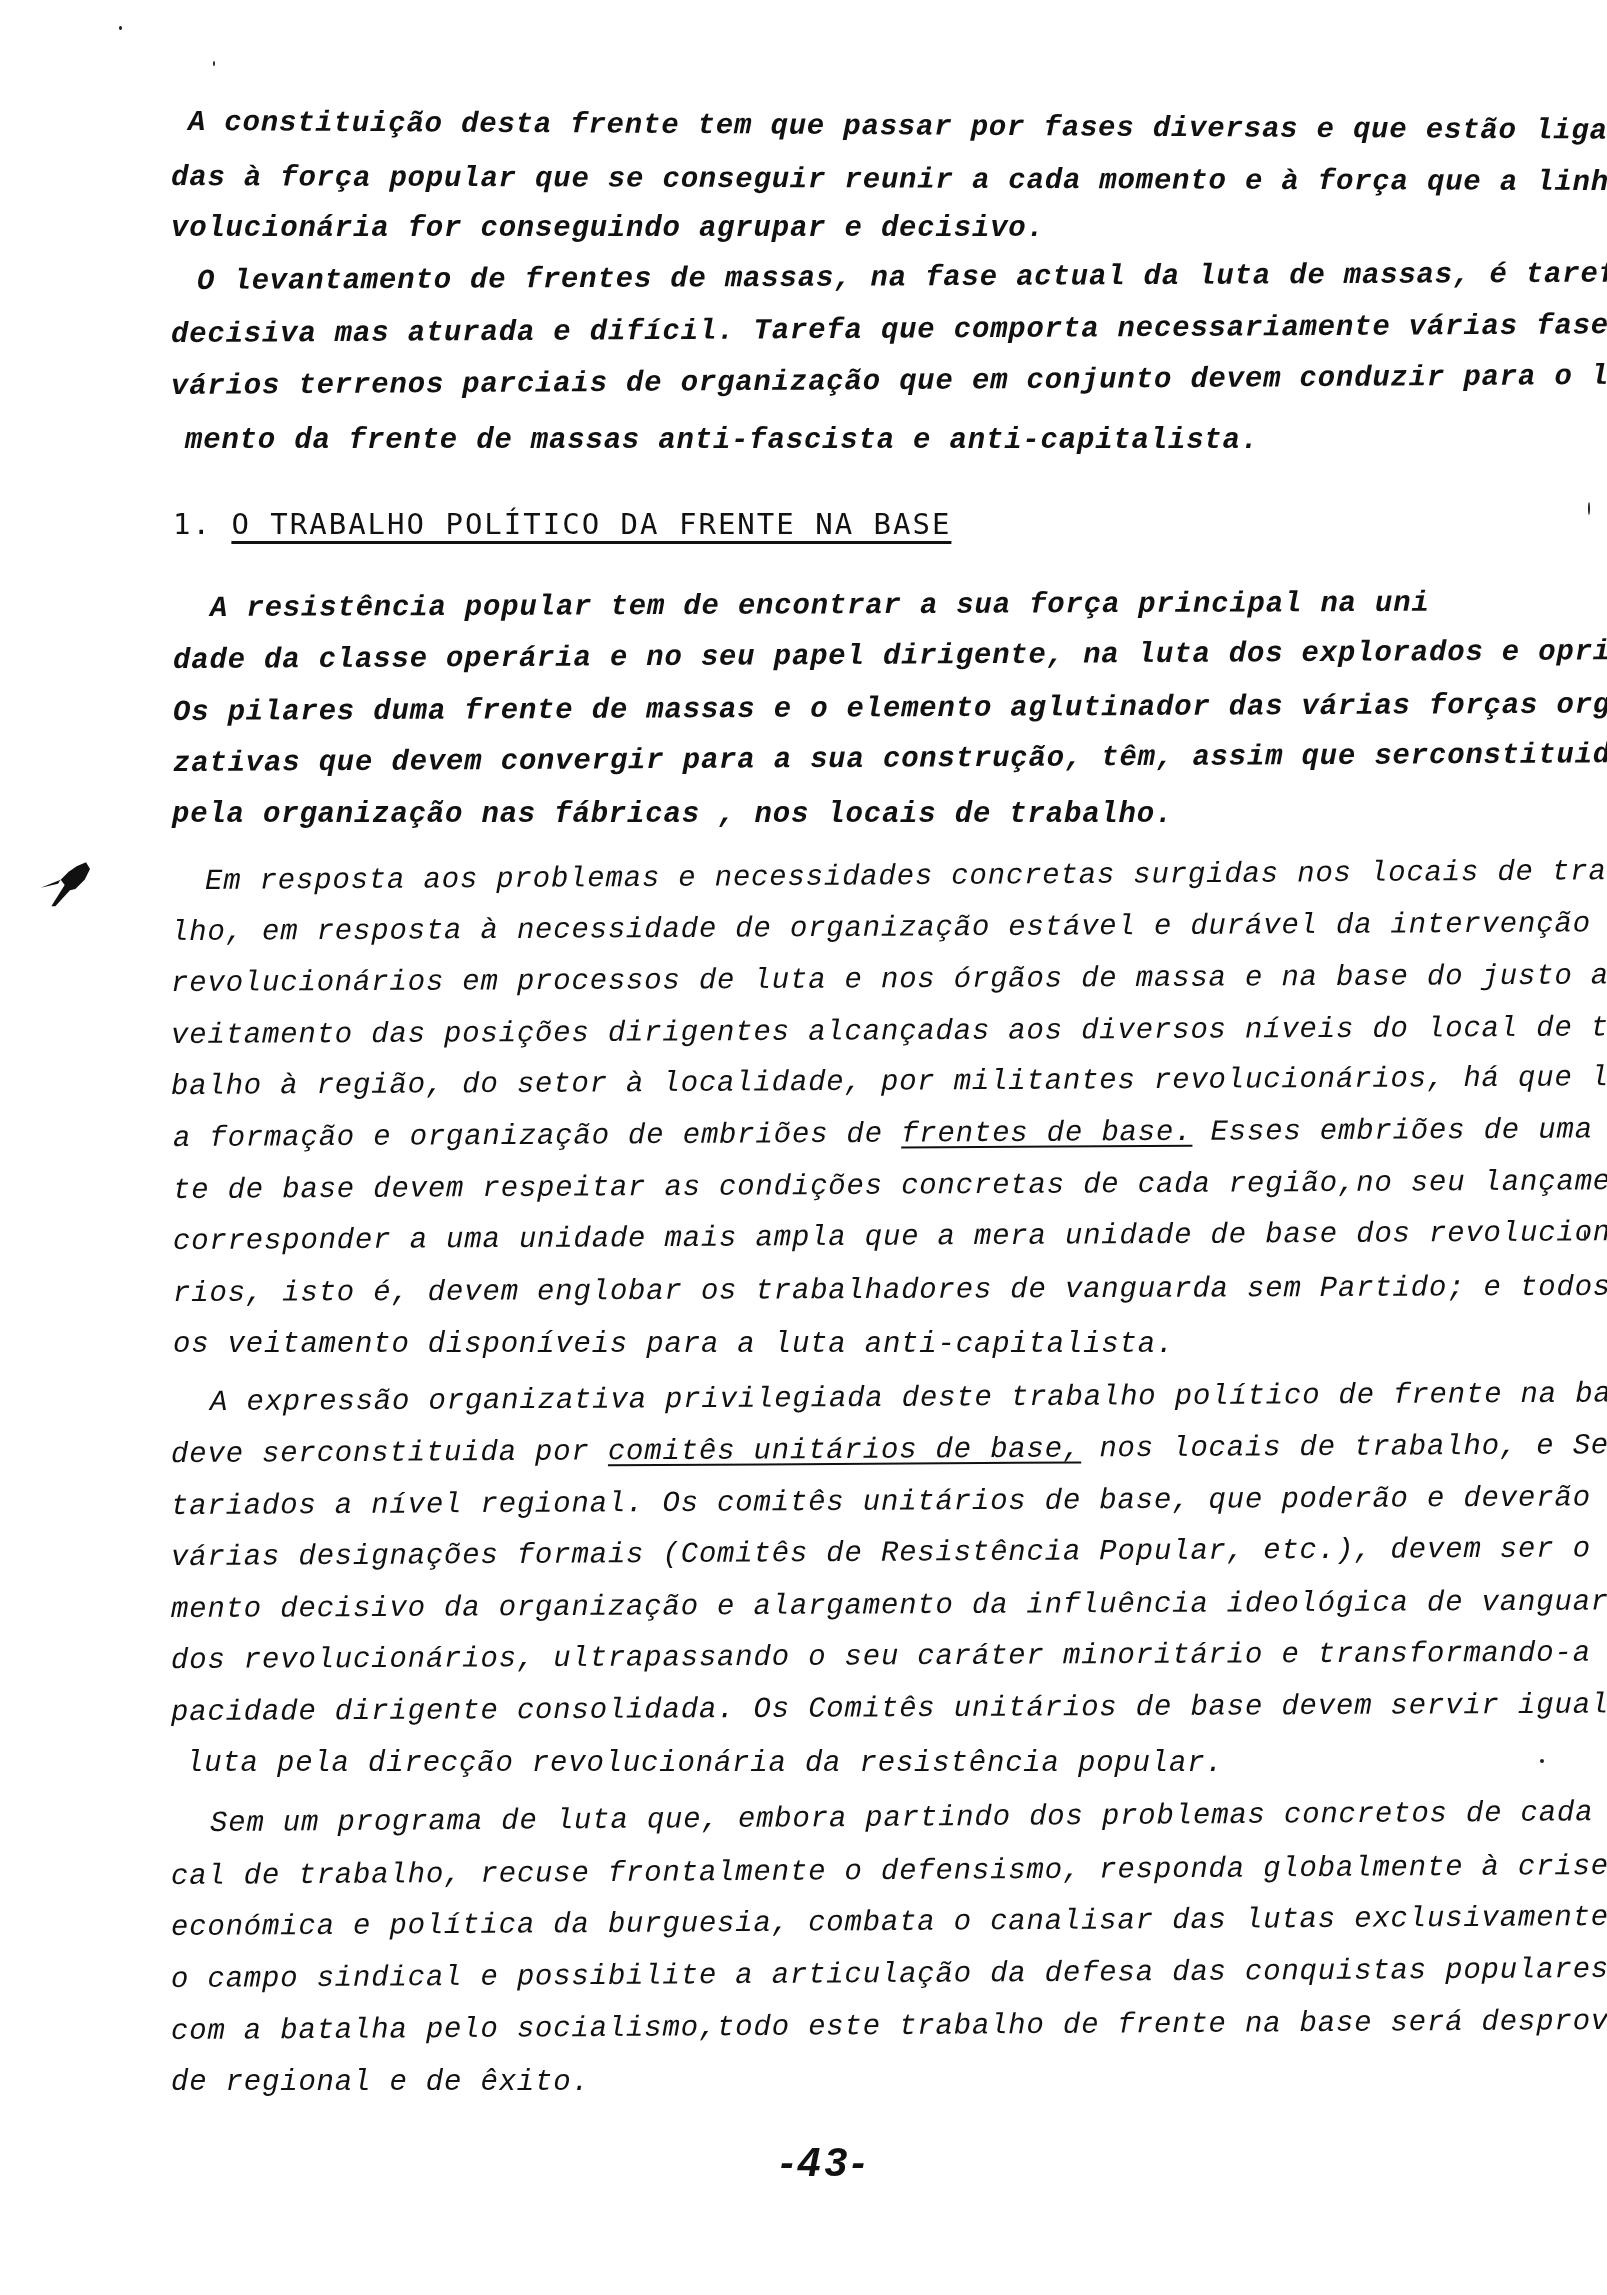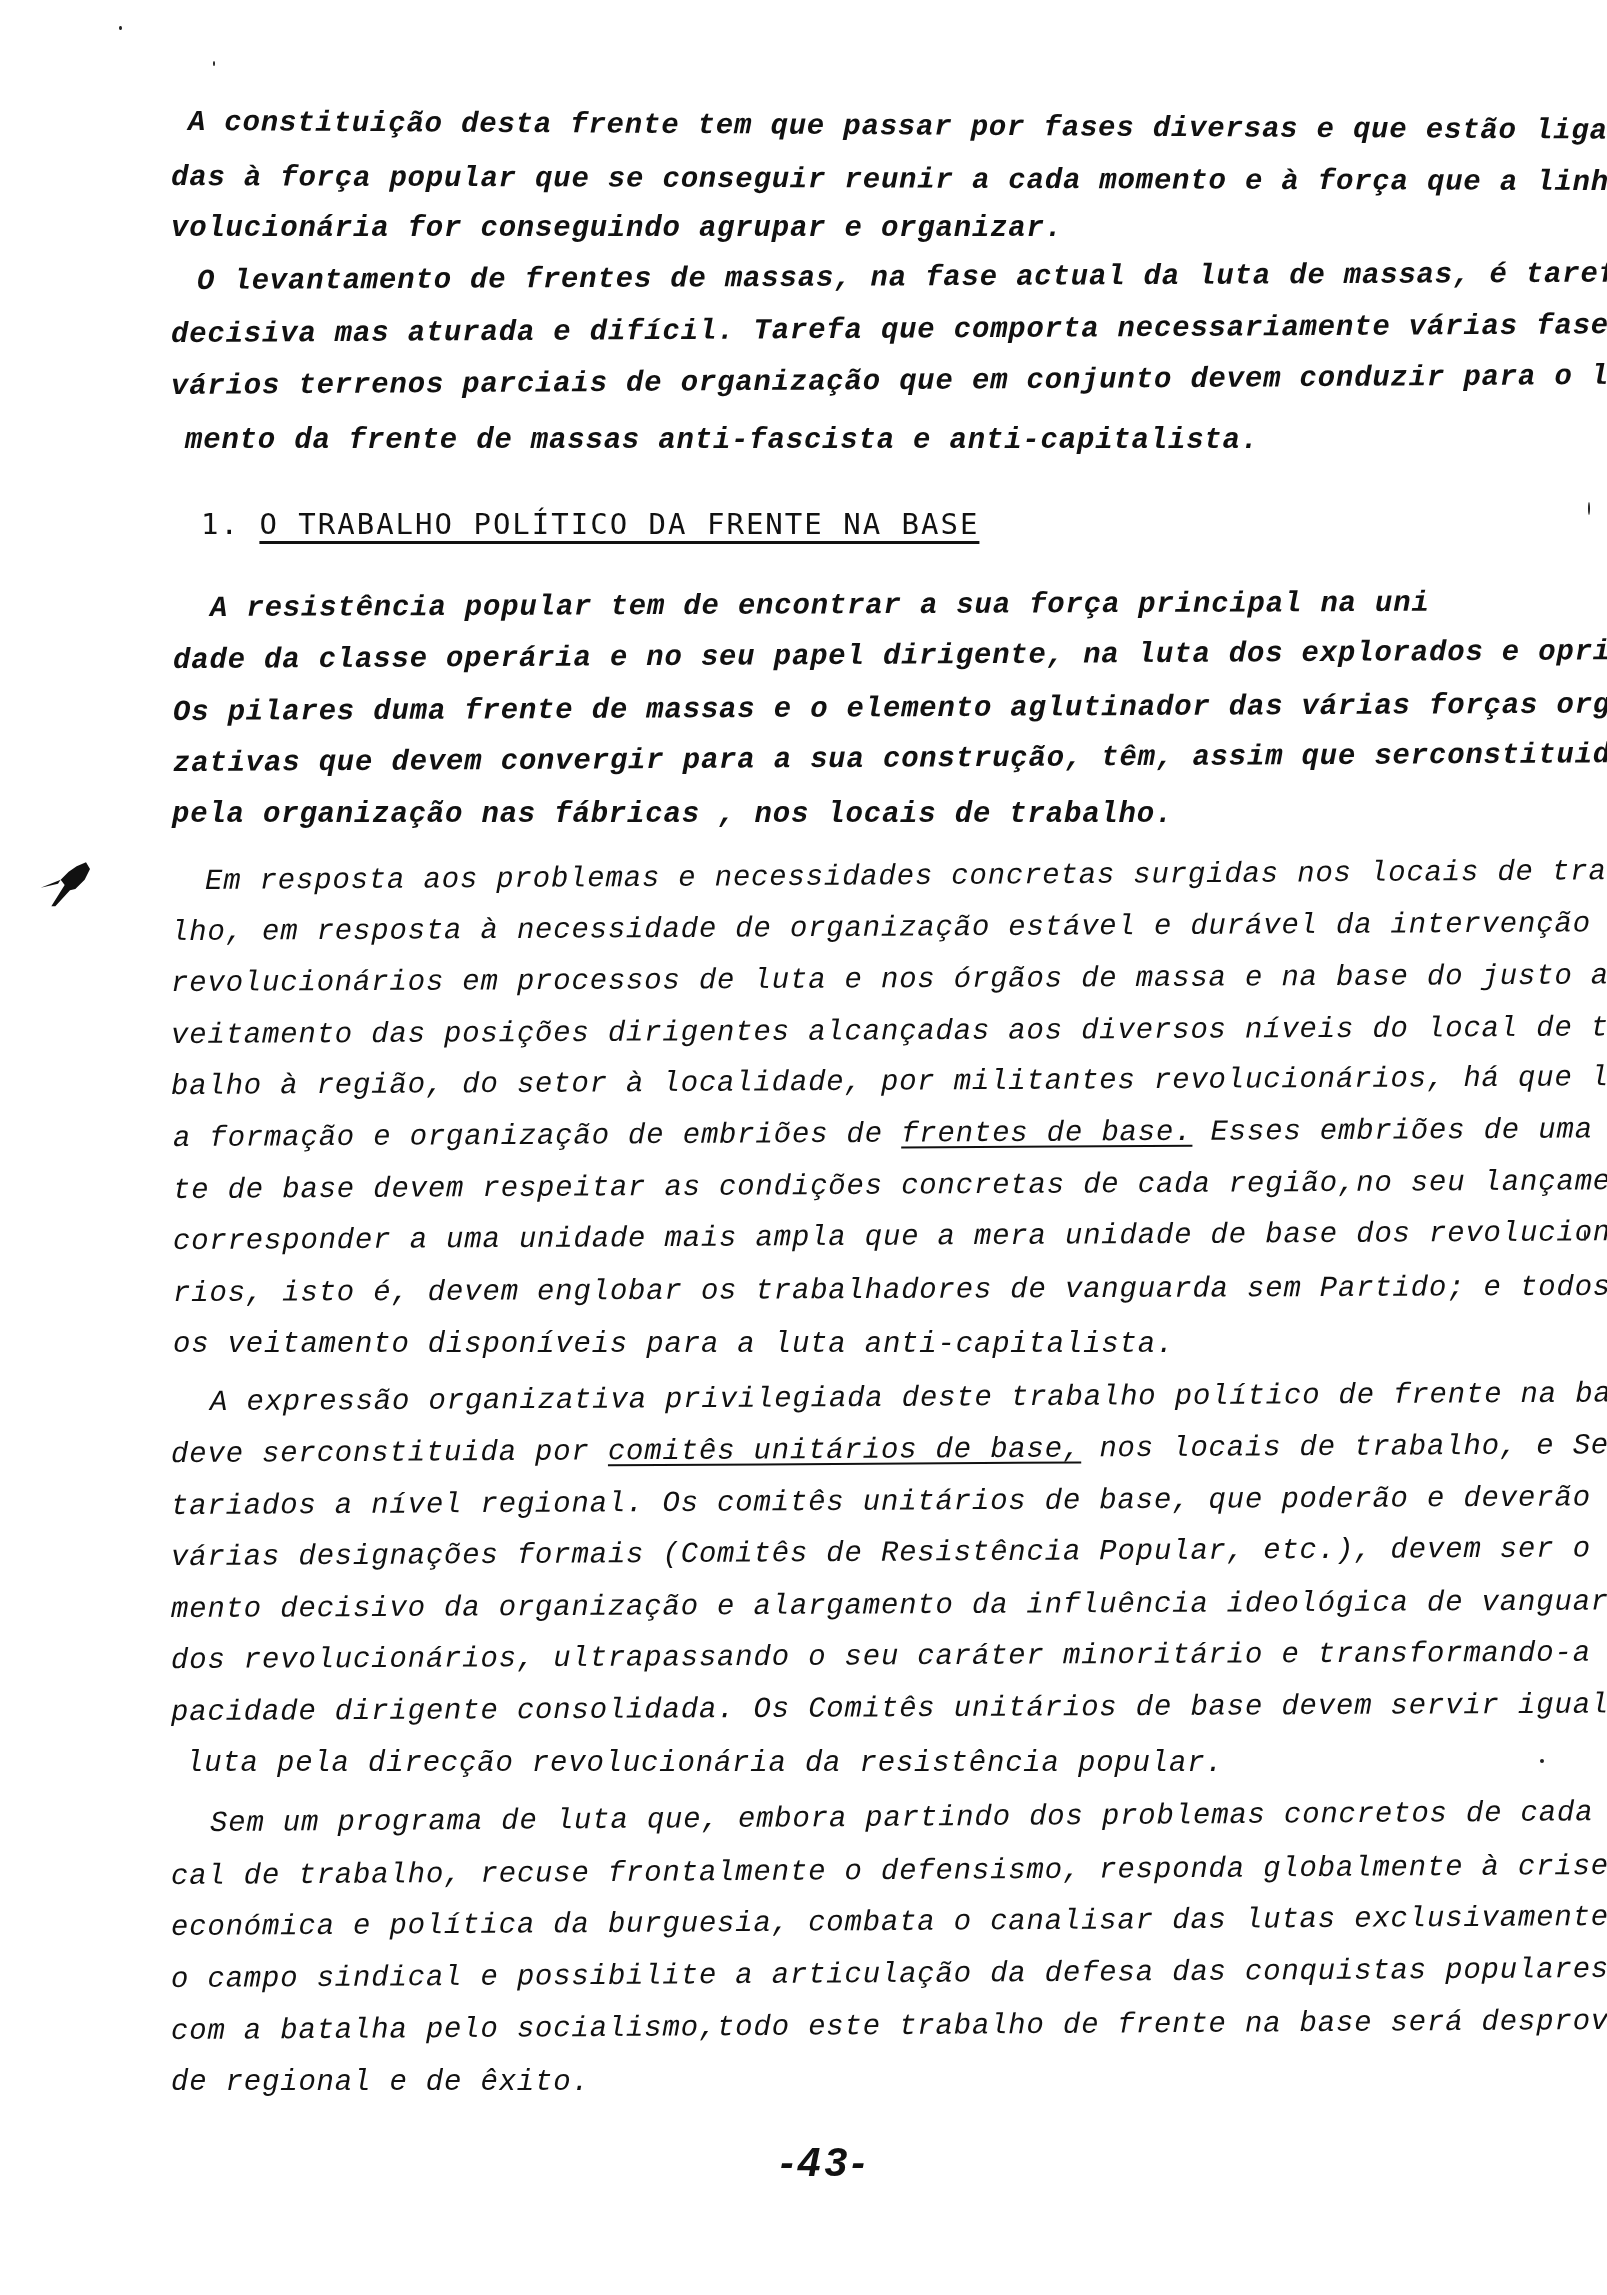--- a/index.html
+++ b/index.html
@@ -75,31 +75,31 @@
     }
   </style>
 </head>
 <body>
 
 <div class="page">
 
   <div>
     <div class="line bold" style="left:188px; top:104px; transform:rotate(0.35deg);">A constituição desta frente tem que passar por fases diversas e  que estão liga</div>
     <div class="line bold" style="left:171px; top:159px; transform:rotate(0.2deg);">das  à força popular que se conseguir reunir a cada momento e à força que a linha re</div>
-    <div class="line bold" style="left:171px; top:210px;">volucionária for conseguindo agrupar e organizar.</div>
+    <div class="line bold" style="left:171px; top:210px;">volucionária for conseguindo agrupar e decisivo.</div>
   </div>
 
   <div>
     <div class="line bold" style="left:197px; top:263px; transform:rotate(-0.3deg);">O levantamento de frentes de massas, na fase actual da luta de massas, é tarefa</div>
     <div class="line bold" style="left:171px; top:316px; transform:rotate(-0.35deg);">decisiva mas aturada e difícil. Tarefa que comporta necessariamente várias fases,</div>
     <div class="line bold" style="left:171px; top:368px; transform:rotate(-0.4deg);">vários terrenos parciais de organização que em conjunto devem conduzir para o lança-</div>
     <div class="line bold" style="left:185px; top:422px;">mento da frente de massas anti-fascista e anti-capitalista.</div>
   </div>
 
-  <div class="heading" style="left:173px; top:506px;margin-left:28px;">
+  <div class="heading" style="left:173px; top:506px;">
     <span>1.</span>
     <span class="u">O TRABALHO POLÍTICO DA FRENTE NA BASE</span>
   </div>
 
   <div>
     <div class="line bold" style="left:210px; top:590px; transform:rotate(-0.25deg);">A resistência popular tem de encontrar a sua força principal na uni</div>
     <div class="line bold" style="left:173px; top:642px; transform:rotate(-0.35deg);">dade da classe operária e no seu papel dirigente, na luta dos explorados e oprimidos.</div>
     <div class="line bold" style="left:173px; top:694px; transform:rotate(-0.3deg);">Os pilares duma frente de massas e o elemento aglutinador  das várias forças organi</div>
     <div class="line bold" style="left:173px; top:745px; transform:rotate(-0.35deg);">zativas que devem convergir para a sua construção,  têm, assim que serconstituidas</div>
     <div class="line bold" style="left:172px; top:796px;">pela organização nas fábricas , nos locais de trabalho.</div>

